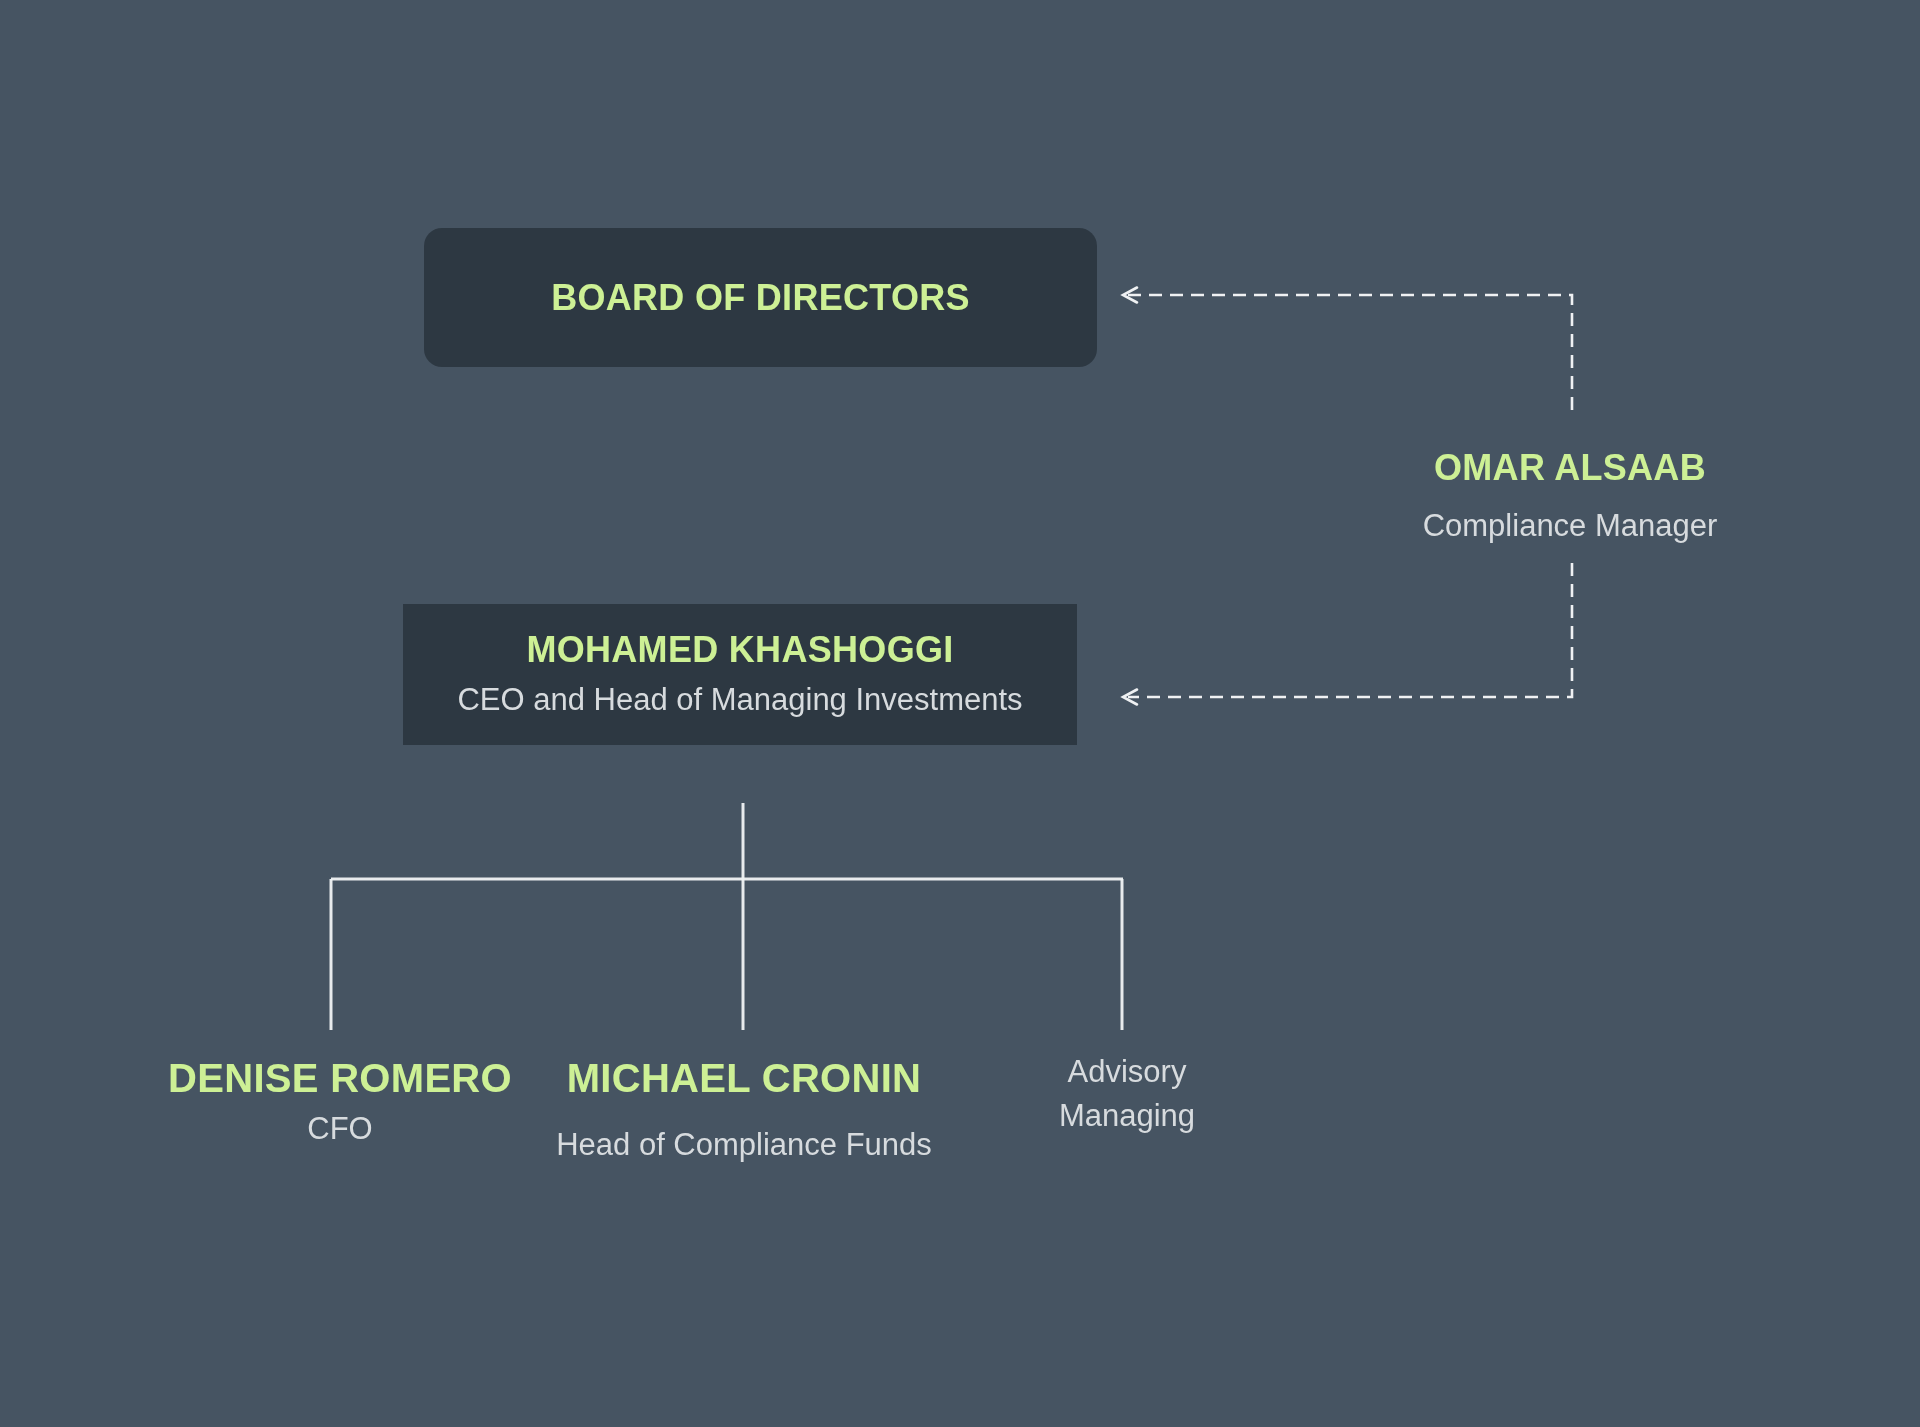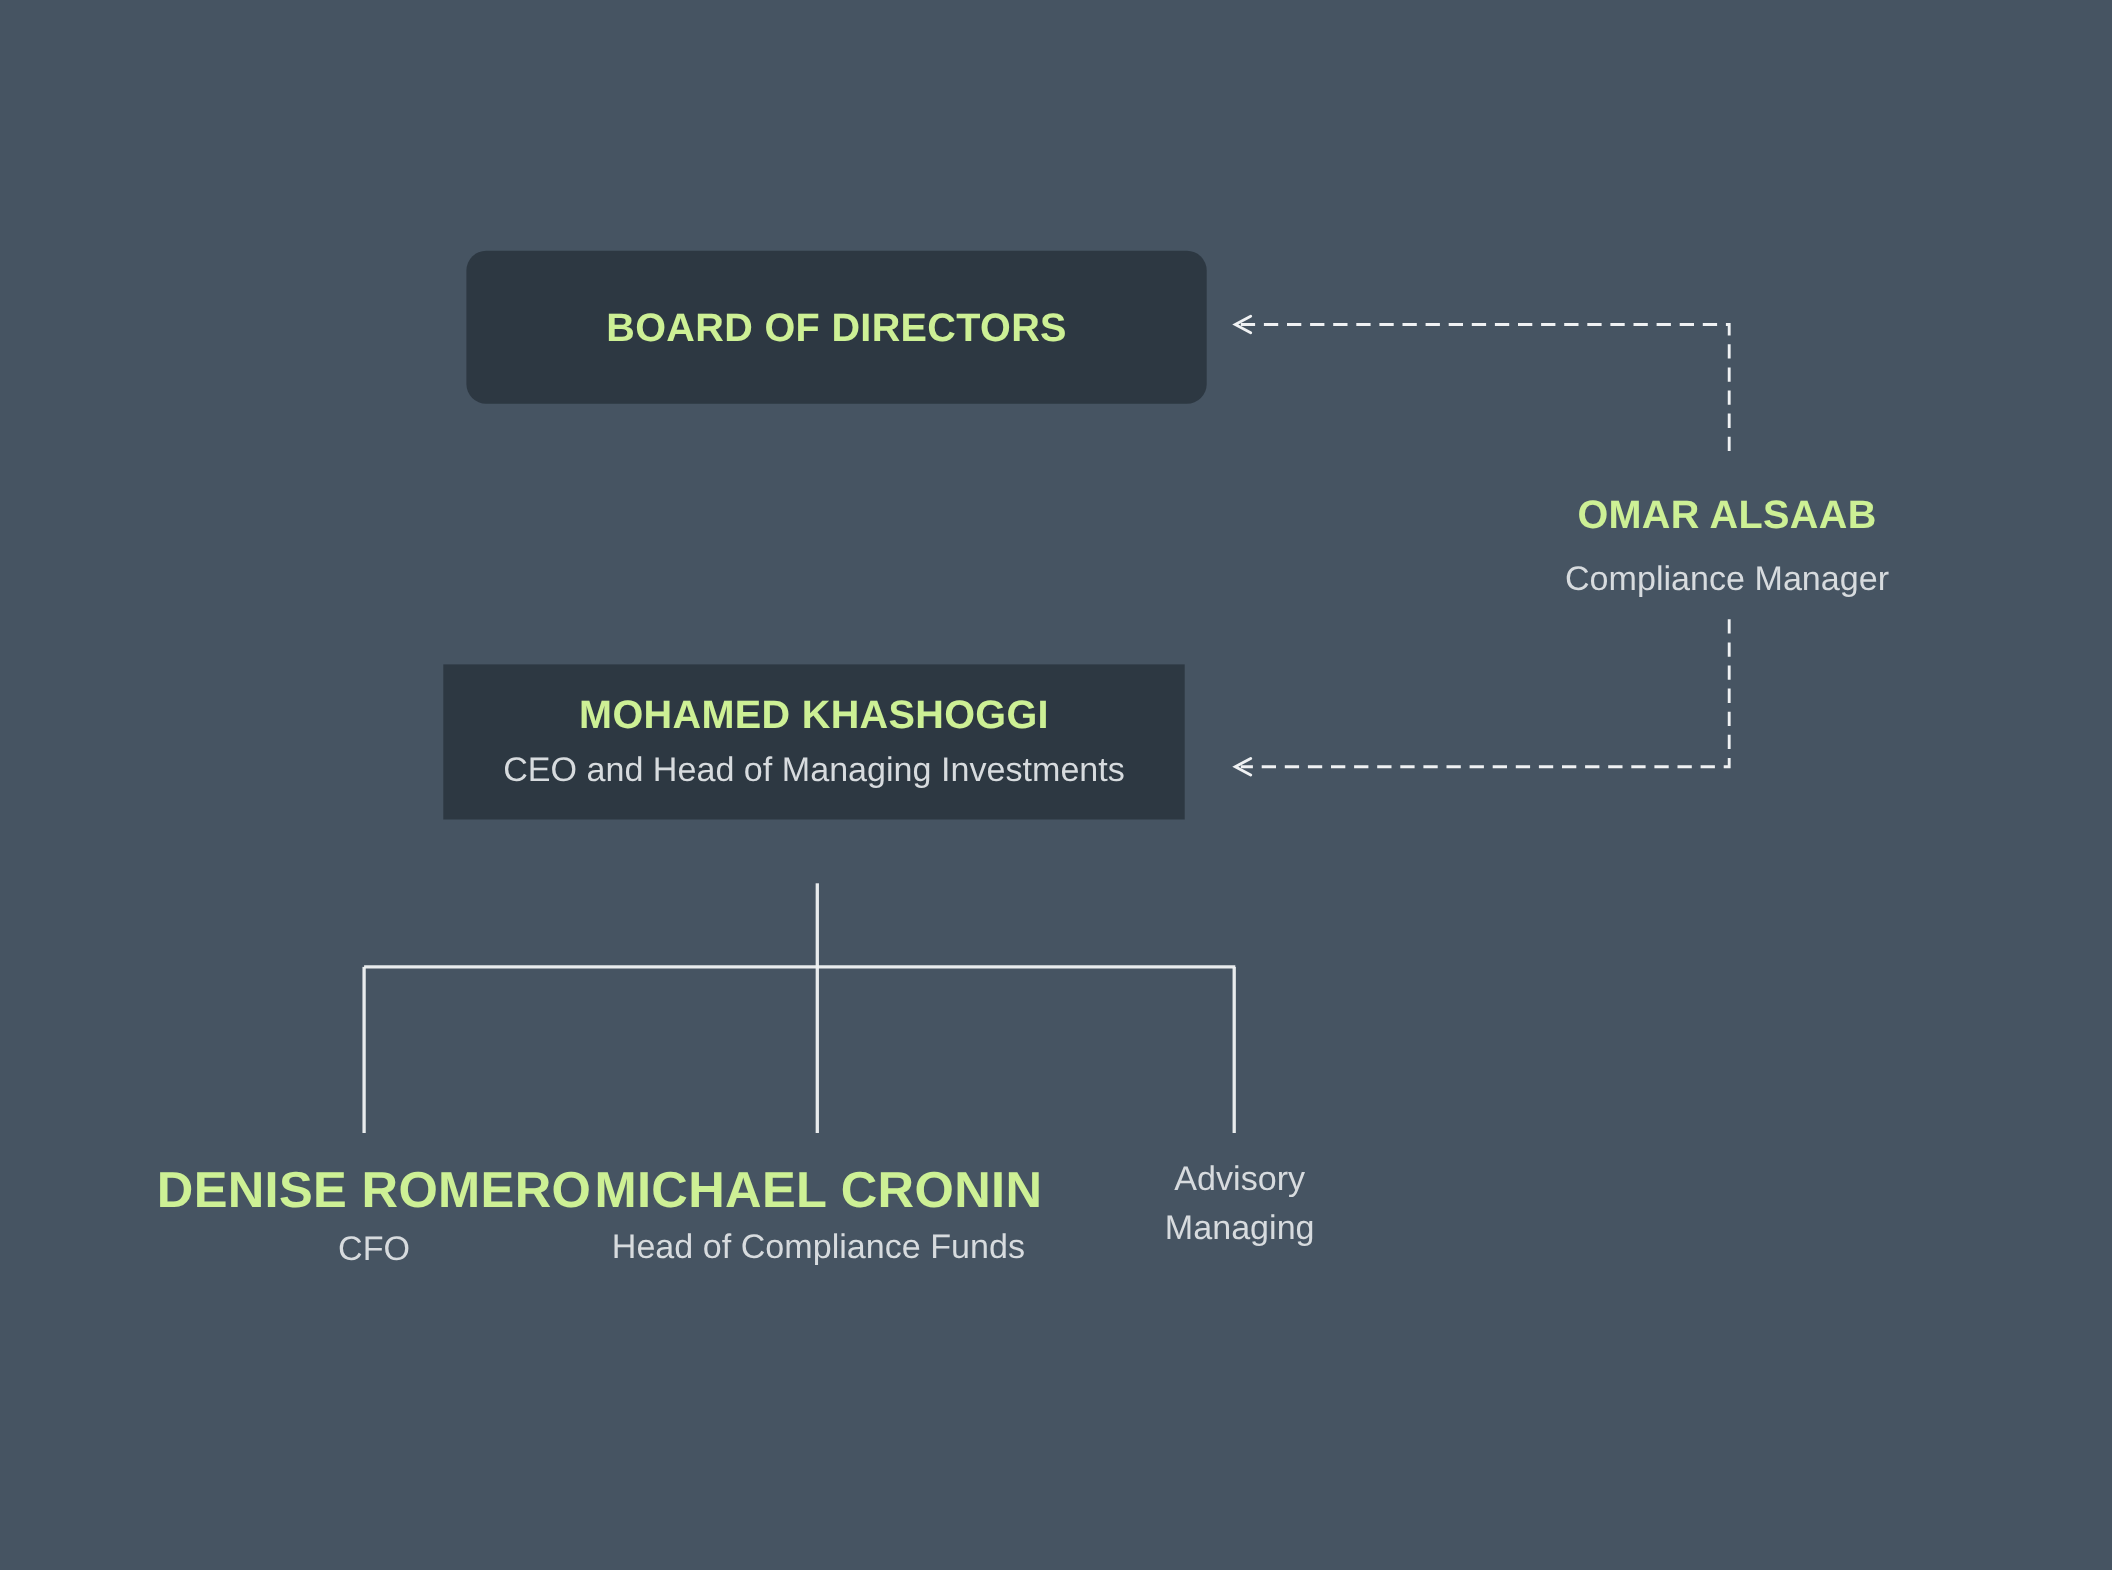--- a/index.html
+++ b/index.html
@@ -68,38 +68,38 @@
     gap: 21px;
     white-space: nowrap;
   }
   .person-name {
     color: var(--accent-green);
     font-size: 36px;
     font-weight: 700;
     letter-spacing: 0.3px;
     line-height: 1.05;
   }
-  .person-name.leaf { font-size: 46px; }
+  .person-name.leaf { font-size: 40px; }
   .person-title {
     color: var(--text-light);
     font-size: 31px;
     font-weight: 400;
     line-height: 1.15;
   }
   .person-title.wrap {
     white-space: normal;
     width: 175px;
     line-height: 44px;
   }
   
   #node-board    { left: 424px; top: 228px; width: 673px; height: 139px; border-radius: 18px; }
   #node-ceo      { left: 403px; top: 604px; width: 674px; height: 141px; }
   #node-compliance { left: 1570px; top: 449px; }
   #node-cfo      { left: 340px;  top: 1057px; gap: 12px; }
-  #node-opfunds  { left: 744px;  top: 1057px; gap: 11px; }
+  #node-opfunds  { left: 744px;  top: 1057px; gap: 28px; }
   #node-advisory { left: 1127px; top: 1050px; }
 </style>
 </head>
 <body>
 
 <div class="canvas">
 
   <svg class="lines" viewBox="0 0 1920 1427" xmlns="http://www.w3.org/2000/svg">
 
     <path class="dashed-line" d="M 1128 295 H 1572 V 410"></path>

